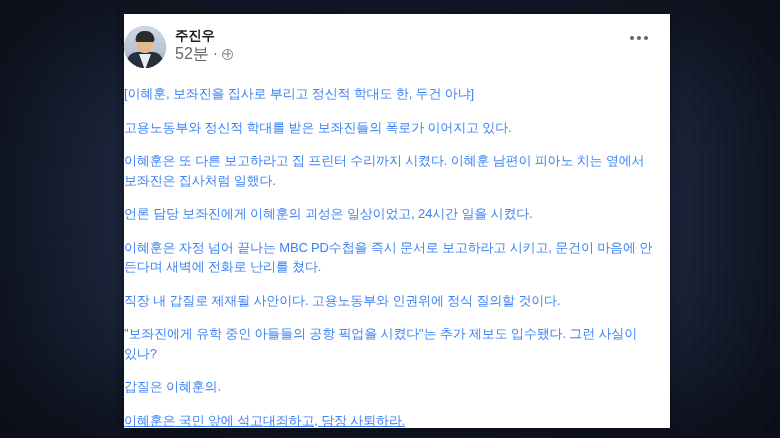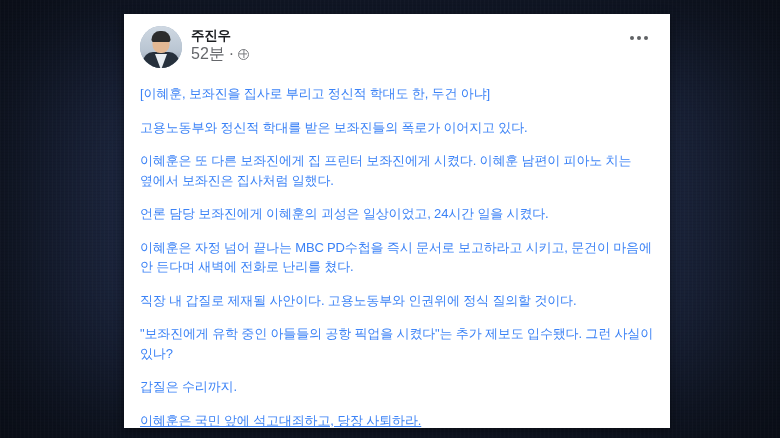--- a/index.html
+++ b/index.html
@@ -38,21 +38,21 @@
   
   #post-card {
     position: absolute;
     left: 124px;
     top: 14px;
     width: 546px;
     height: 414px;
     background: #ffffff;
     box-shadow: 0 2px 10px rgba(0,0,0,.45);
     box-sizing: border-box;
-    padding: 12px 16px 0 16px;
+    padding: 12px 16px 0 0;
     overflow: hidden;
   }
 
   .post-header {
     display: flex;
     align-items: flex-start;
     position: relative;
     height: 52px;
   }
   .avatar {
@@ -225,23 +225,23 @@
     <div class="menu-dots">
       <span></span>
       <span></span>
       <span></span>
     </div>
   </div>
 
   <div class="post-body">
     <p>[이혜훈, 보좌진을 집사로 부리고 정신적 학대도 한, 두건 아냐]</p>
     <p>고용노동부와 정신적 학대를 받은 보좌진들의 폭로가 이어지고 있다.</p>
-    <p>이혜훈은 또 다른 보좌진에게 집 프린터 보좌진에게 시켰다. 이혜훈 남편이 피아노 치는 옆에서 보좌진은 집사처럼 일했다.</p>
+    <p>이혜훈은 또 다른 보고하라고 집 프린터 수리까지 시켰다. 이혜훈 남편이 피아노 치는 옆에서 보좌진은 집사처럼 일했다.</p>
     <p>언론 담당 보좌진에게 이혜훈의 괴성은 일상이었고, 24시간 일을 시켰다.</p>
     <p>이혜훈은 자정 넘어 끝나는 MBC PD수첩을 즉시 문서로 보고하라고 시키고, 문건이 마음에 안 든다며 새벽에 전화로 난리를 쳤다.</p>
     <p>직장 내 갑질로 제재될 사안이다. 고용노동부와 인권위에 정식 질의할 것이다.</p>
     <p>"보좌진에게 유학 중인 아들들의 공항 픽업을 시켰다"는 추가 제보도 입수됐다. 그런 사실이 있나?</p>
-    <p>갑질은 수리까지.</p>
+    <p>갑질은 이혜훈의.</p>
     <p>이혜훈은 국민 앞에 석고대죄하고, 당장 사퇴하라.</p>
 
   </div>
 
 </div>
 
 </body></html>

